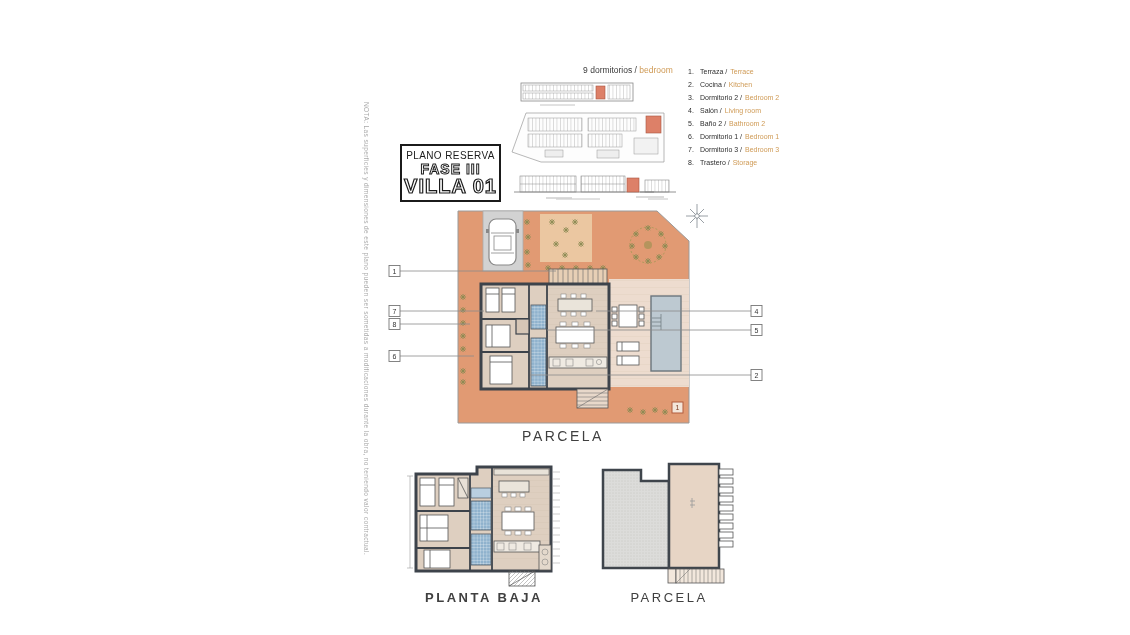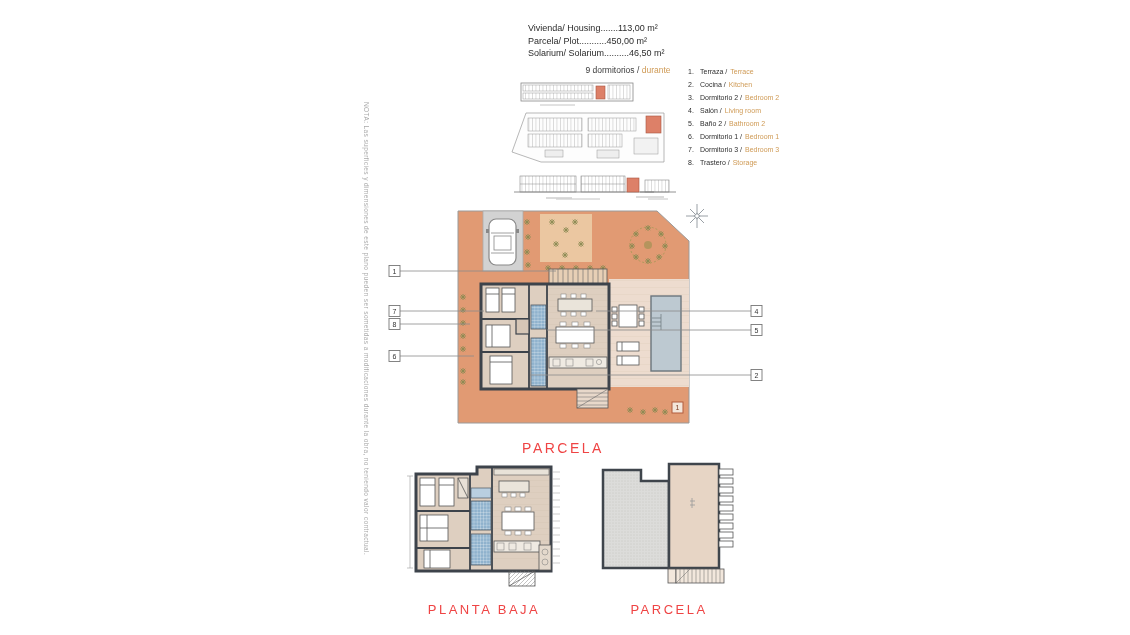--- a/index.html
+++ b/index.html
@@ -22,43 +22,43 @@
                -webkit-text-stroke:1px #1b1b1b;margin-top:0px;}
   #reserva .l3{font-size:20px;font-weight:800;letter-spacing:1px;color:#fff;
                -webkit-text-stroke:1.2px #1b1b1b;margin-top:-2px;}
   
   #legend{left:688px;top:68px;font-size:7px;line-height:7px;}
   .lg-row{display:flex;gap:3px;margin-bottom:6px;white-space:nowrap;}
   .lg-num{width:9px;color:#2e2e2e;}
   .lg-es{color:#2e2e2e;}
   .lg-en{color:#cf9a55;}
   
-  .plan-label{font-size:14px;letter-spacing:2.5px;color:#ef4444;text-align:center;margin-top:12px;}
+  .plan-label{font-size:14px;letter-spacing:2.5px;color:#404040;text-align:center;}
   #lbl-parcela{left:488px;top:428px;width:150px;}
-  #lbl-pbaja{left:409px;top:590px;width:150px;font-size:13px;}
+  #lbl-pbaja{left:409px;top:590px;width:150px;font-size:13px;font-weight:bold;}
   #lbl-solarium{left:599px;top:590px;width:140px;font-size:13px;}
   svg text{font-family:"Liberation Sans",sans-serif;}
 </style>
 </head>
 <body>
 
 <div id="stage">
 
   <div class="abs" id="note">NOTA: Las superficies y dimensiones de este plano pueden ser sometidas a modificaciones durante la obra, no teniendo valor contractual.</div>
 
-  <div class="abs" id="header">
-    <div>Vivienda/ Housing.......113,00 m²</div>
-    <div>Parcela/ Plot...........450,00 m²</div>
-    <div>Solarium/ Solarium..........46,50 m²</div>
+
+  <div class="abs" id="bedrooms">
+    <span class="es">9 dormitorios / </span><span class="en">bedroom</span>
   </div>
 
-  <div class="abs" id="bedrooms">
-    <span class="es">9 dormitorios / </span><span class="en">durante</span>
+  <div class="abs" id="reserva">
+    <div class="l1">PLANO RESERVA</div>
+    <div class="l2">FASE III</div>
+    <div class="l3">VILLA 01</div>
   </div>
-
 
   <div class="abs" id="legend">
     <div class="lg-row">
         <span class="lg-num">1.</span>
         <span class="lg-es">Terraza / </span>
         <span class="lg-en">Terrace</span>
       </div>
     <div class="lg-row">
         <span class="lg-num">2.</span>
         <span class="lg-es">Cocina / </span>

